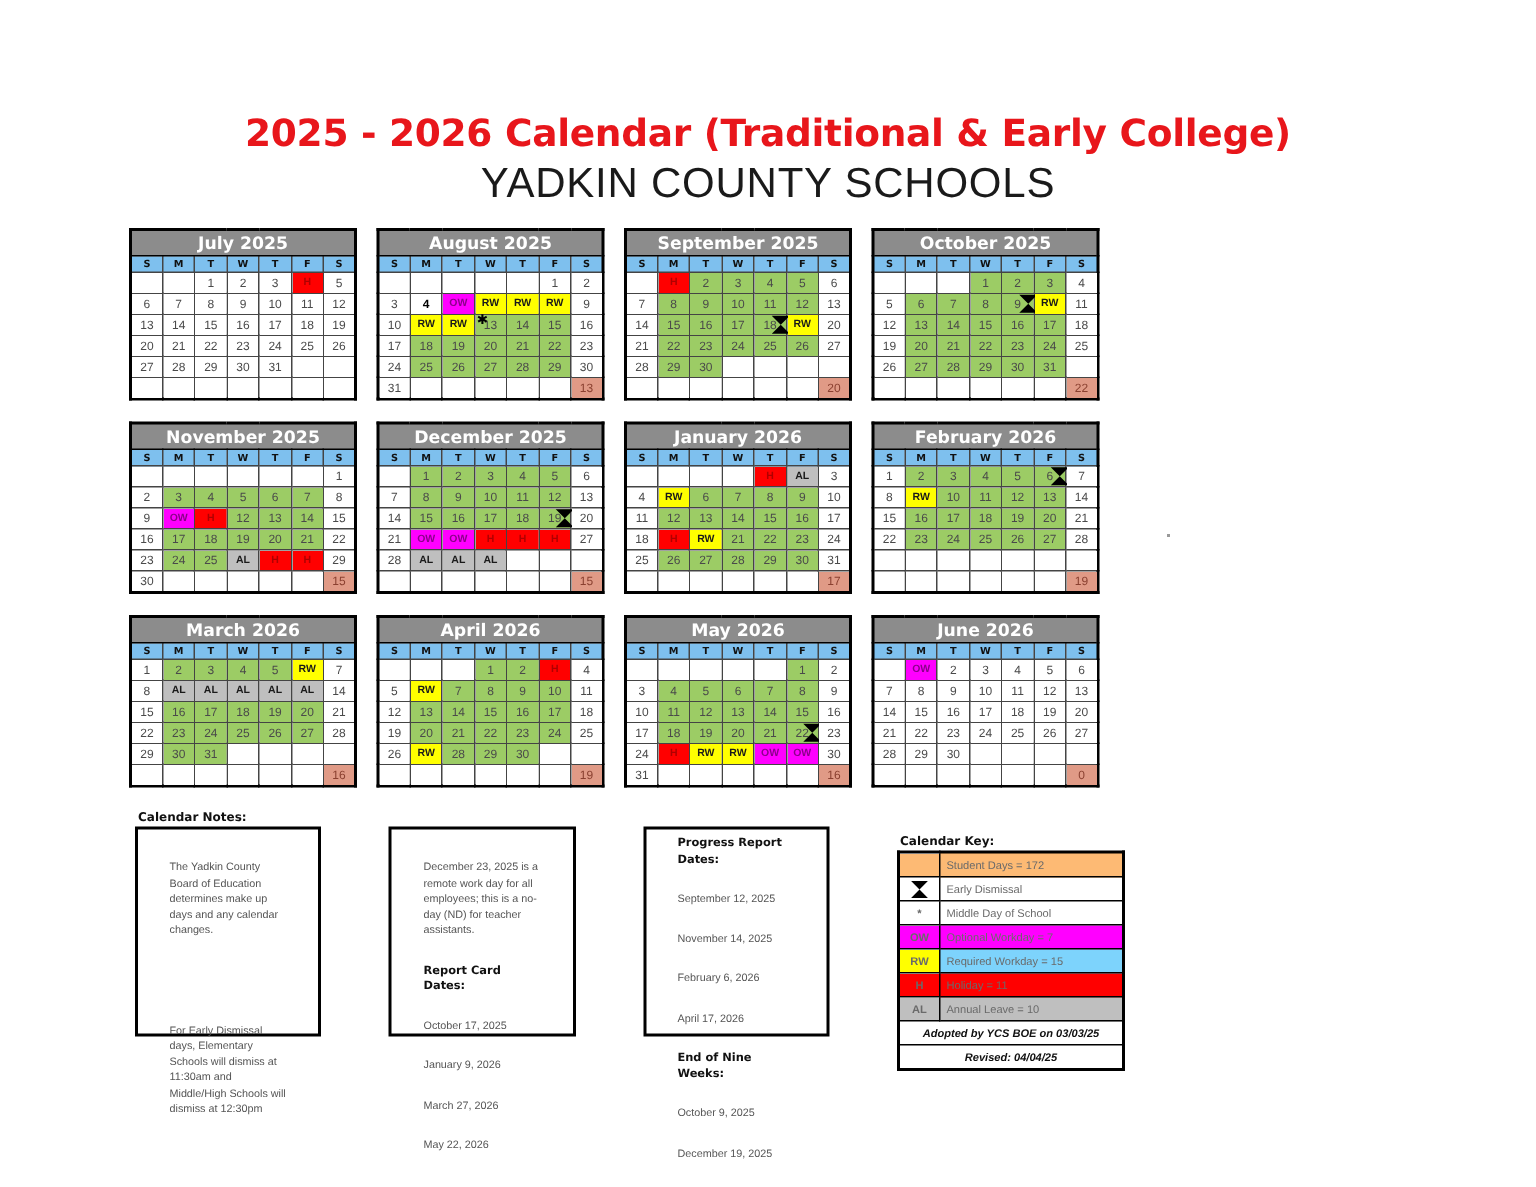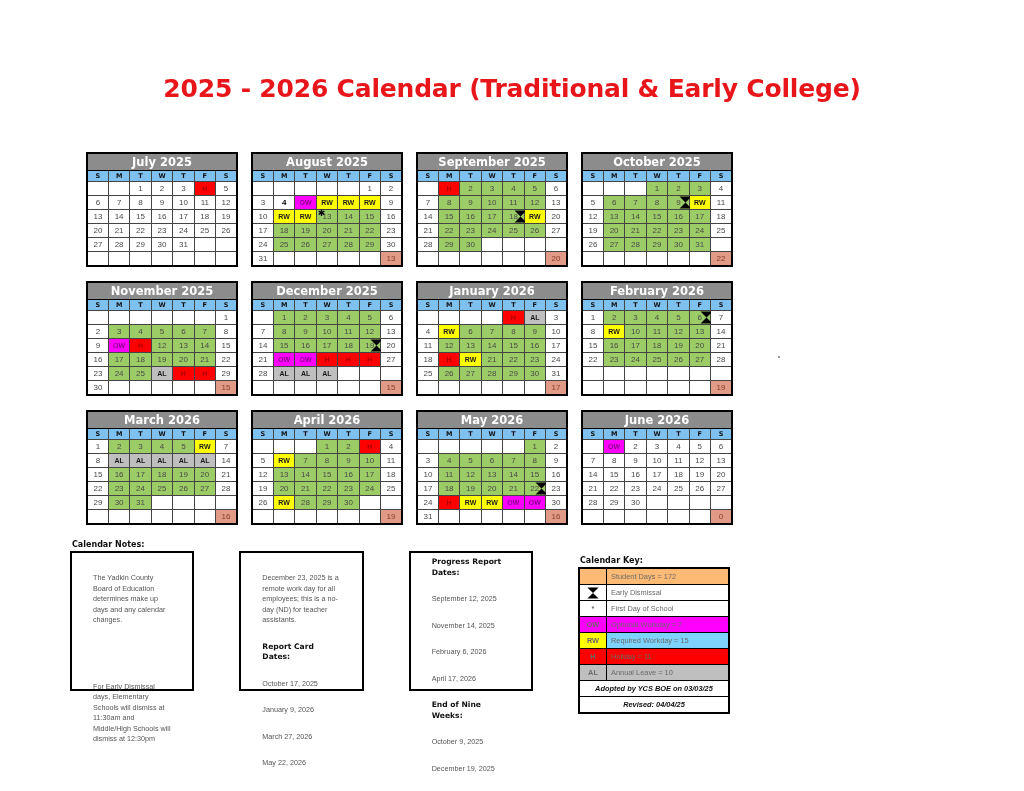--- a/index.html
+++ b/index.html
@@ -58,21 +58,21 @@
   
   .xmark{
     position:absolute;right:-4px;top:-1px;width:15px;height:15px;
     pointer-events:none;
   }
   .star{
     position:absolute;left:1px;top:-2px;font-size:9px;color:#000;line-height:11px;
   }
 
   
-  .notes{position:absolute;top:540px;left:70px;width:660px;display:flex;gap:32px;}
+  .notes{position:absolute;top:540px;left:90px;width:660px;display:flex;gap:32px;}
   .note-col{width:152px;margin-right:13px;}
   .note-col:last-child{margin-right:0;}
   .note-head{font-size:8px;font-weight:bold;color:#111;margin:0 0 2px 2px;
              font-family:"DejaVu Sans",sans-serif;}
   .note-box{border:2px solid #000;height:140px;padding:4px 5px;box-sizing:border-box;
             font-size:7.2px;line-height:10.5px;color:#555;}
   .note-box p{margin:16px;}
   .note-box .gap{height:24px;}
   .note-box .sub{font-weight:bold;color:#111;margin-top:9px;
                  font-family:"DejaVu Sans",sans-serif;font-size:7.6px;}
@@ -100,20 +100,21 @@
   .keyhead{font-size:8px;font-weight:bold;color:#111;margin:16px 0 2px 2px;
            font-family:"DejaVu Sans",sans-serif;}
   .dot{position:absolute;left:778px;top:356px;width:2px;height:2px;background:#999;}
 </style>
 </head>
 <body>
 
 <div class="page">
 
   <div class="title-main">2025 - 2026 Calendar (Traditional &amp; Early College)</div>
+  <div class="title-sub">YADKIN COUNTY SCHOOLS</div>
 
   <div class="grid" id="months-grid">
       <div class="month-row">
         <div class="month-col">
           <table class="cal">
             <tbody>
               <tr>
                 <td class="m-title" colspan="7">July 2025</td>
               </tr>
               <tr>
@@ -1799,21 +1800,21 @@
               <td class="k-student">Student Days = 172</td>
             </tr>
             <tr>
               <td class="swatch  " style="position:relative"><svg viewBox="0 0 20 20" width="14" height="14" style="vertical-align:middle">
                   <polygon points="2,2 18,2 10,10 18,18 2,18 10,10" fill="#000"></polygon>
                 </svg></td>
               <td class="">Early Dismissal</td>
             </tr>
             <tr>
               <td class="swatch  " style="position:relative">*</td>
-              <td class="">First Day of School</td>
+              <td class="">Middle Day of School</td>
             </tr>
             <tr>
               <td class="swatch k-ow sw-ow" style="position:relative">OW</td>
               <td class="lbl-ow">Optional Workday = 7</td>
             </tr>
             <tr>
               <td class="swatch k-rw sw-rw" style="position:relative">RW</td>
               <td class="lbl-rw">Required Workday = 15</td>
             </tr>
             <tr>

